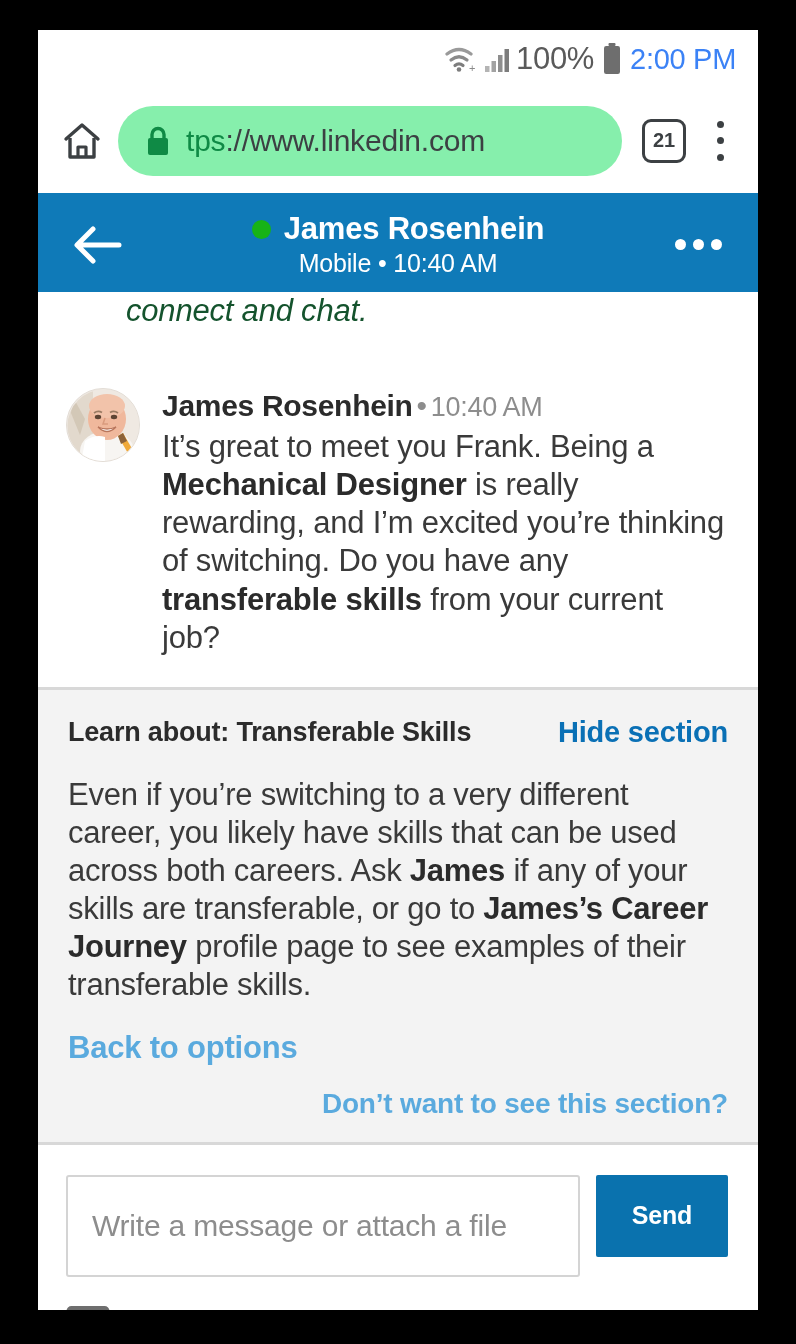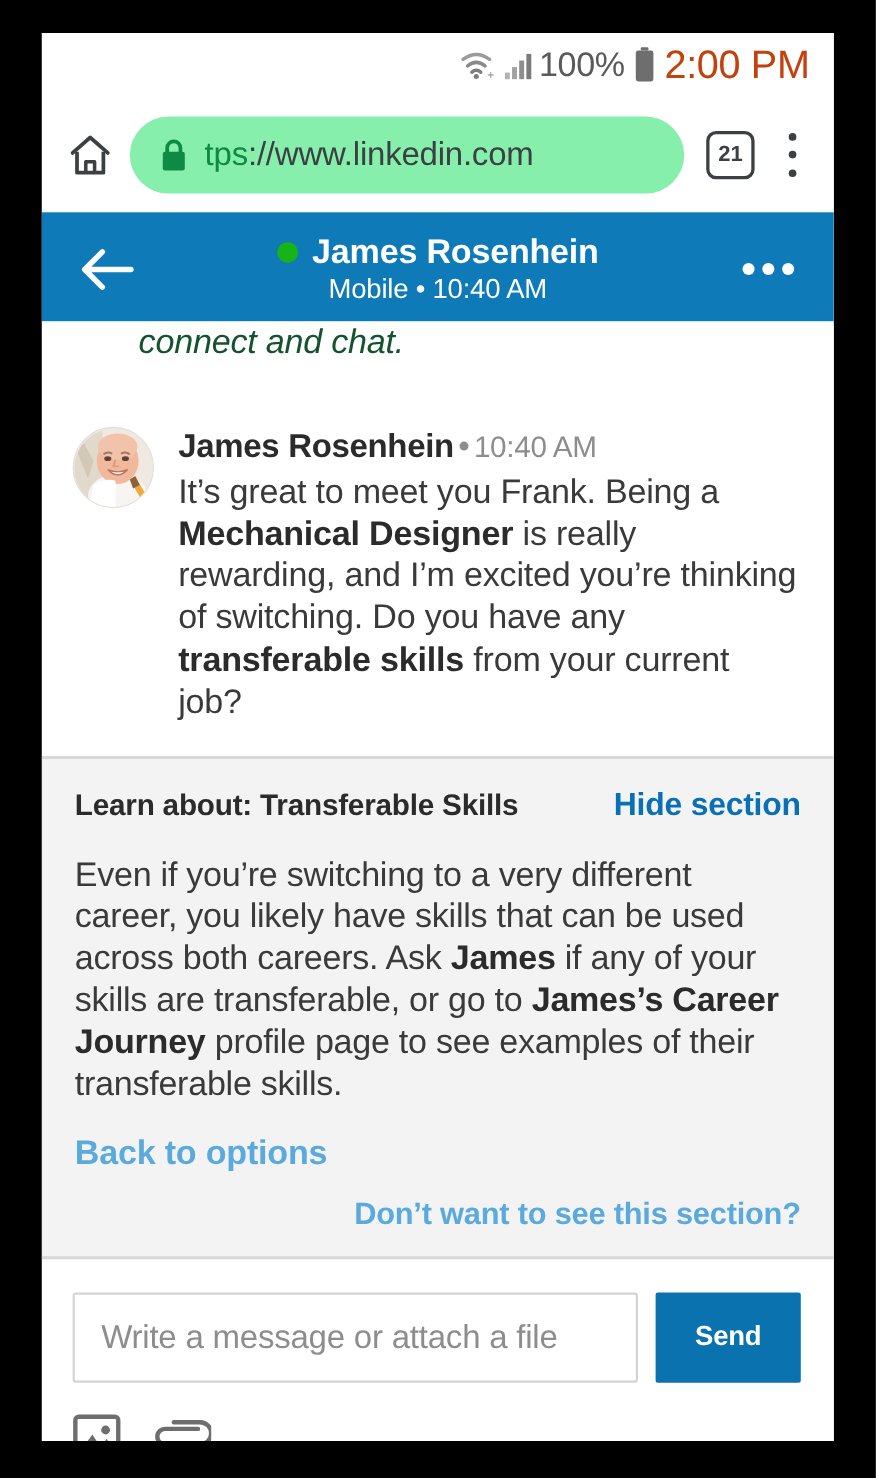--- a/index.html
+++ b/index.html
@@ -39,22 +39,22 @@
   .wifi-icon { display: block; }
   .signal-icon { display: block; }
   .battery-pct {
     font-size: 31px;
     color: #5a5a5a;
     font-family: "Liberation Sans", sans-serif;
     letter-spacing: -0.3px;
   }
   .battery-icon { display: block; margin: 0 2px; }
   .clock {
-    font-size: 36px;
-    color: #c2410c;
+    font-size: 29px;
+    color: #3b82f6;
     letter-spacing: -0.3px;
   }
 
   
   .browser-bar {
     height: 105px;
     display: flex;
     align-items: center;
     padding: 0 18px 0 22px;
     background: #ffffff;
@@ -282,21 +282,21 @@
     background: #ffffff;
     padding: 30px 30px 0 28px;
   }
   .composer-row {
     display: flex;
     align-items: stretch;
     gap: 16px;
   }
   .msg-input {
     flex: 1 1 auto;
-    height: 82px;
+    height: 102px;
     border: 2px solid #d4d4d4;
     background: #ffffff;
     border-radius: 3px;
     display: flex;
     align-items: center;
     padding: 0 24px;
     font-size: 30px;
     color: #8d8d8d;
     letter-spacing: -0.2px;
     font-family: "Liberation Sans", sans-serif;

